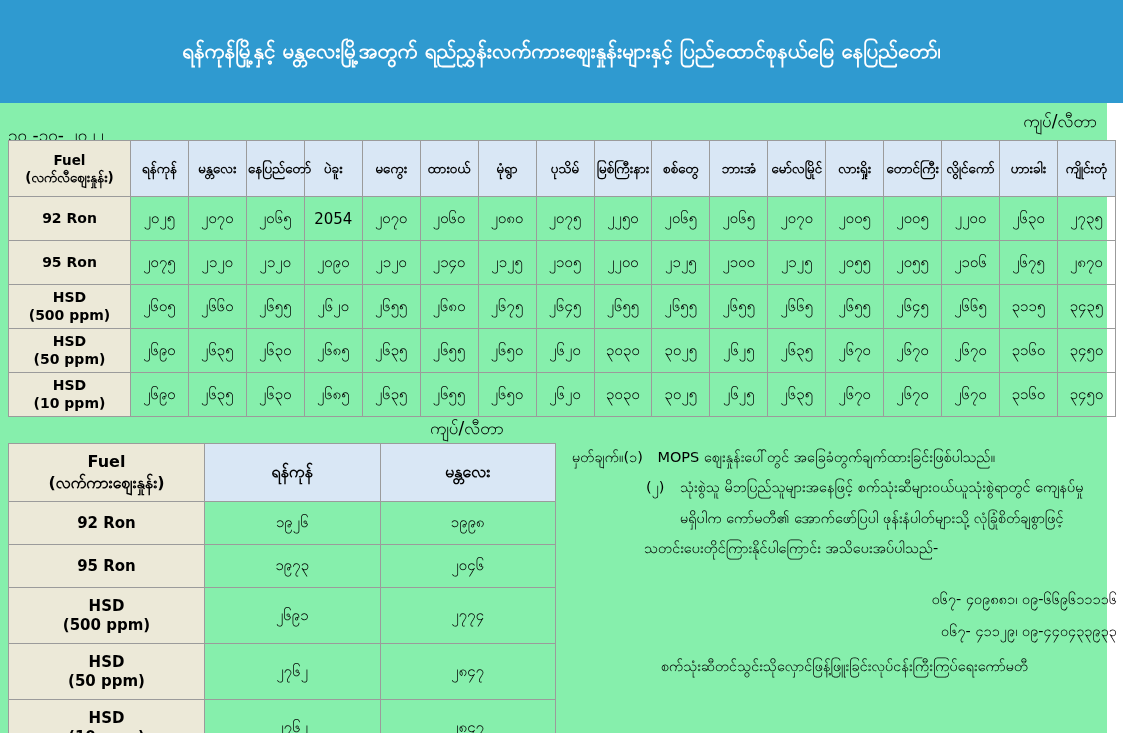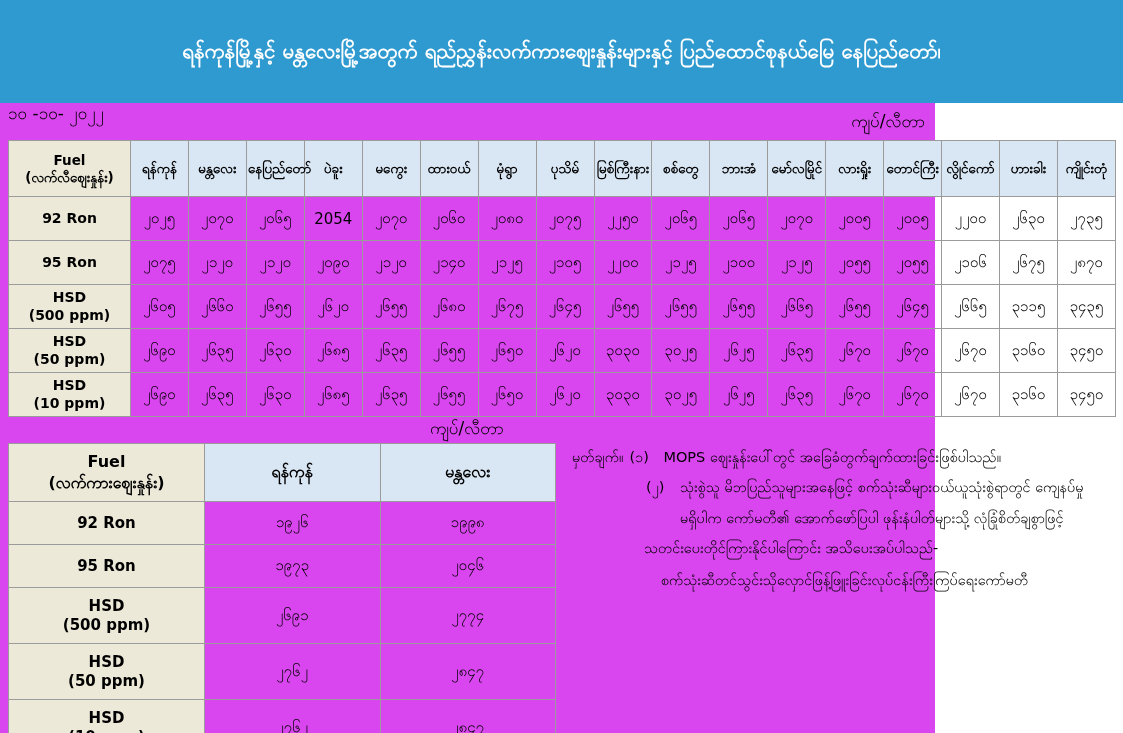--- a/index.html
+++ b/index.html
@@ -5,22 +5,22 @@
   * { box-sizing: border-box; }
   html, body {
     margin: 0; padding: 0;
     width: 1123px; height: 733px;
     background: #ffffff;
     font-family: "DejaVu Sans", "Liberation Sans", sans-serif;
     overflow: hidden;
   }
   #page {
     position: relative;
-    width: 935px; height: 733px;
-    background: #d946ef;
+    width: 1107px; height: 733px;
+    background: #86efac;
   }
 
   
   .banner {
     position: absolute;
     left: 0; top: 0;
     width: 1123px;
     height: 103px;
     background: #2f9ad0;
     display: flex;
@@ -35,21 +35,21 @@
     font-size: 20.5px;
     font-weight: bold;
     line-height: 1.55;
     letter-spacing: 0px;
     white-space: nowrap;
   }
 
   
   .date-label {
     position: absolute;
-    left: 8px; top: 102px;
+    left: 8px; top: 124px;
     font-size: 17px;
     color: #000;
   }
   .unit-top-right {
     position: absolute;
     right: 10px; top: 110px;
     font-size: 17px;
     color: #000;
   }
 
@@ -146,21 +146,21 @@
     width: 545px;
     font-size: 14.5px;
     color: #000;
     line-height: 1.95;
   }
   .note-row {
     display: flex;
     align-items: flex-start;
     margin-bottom: 2px;
   }
-  .note-lead { white-space: nowrap; margin-right: 6px; }
+  .note-lead { white-space: nowrap; }
   .note-num { width: 34px; flex: 0 0 34px; text-align: left; }
   .note-body { flex: 1; }
   .note-indent { margin-left: 74px; }
   .phones {
     margin-top: 22px;
     text-align: right;
     line-height: 2.2;
     font-size: 14.5px;
   }
   .phone-line { white-space: nowrap; }
@@ -401,16 +401,20 @@
       <span class="note-num">(၂)</span>
       <span class="note-body">သုံးစွဲသူ မိဘပြည်သူများအနေဖြင့် စက်သုံးဆီများဝယ်ယူသုံးစွဲရာတွင် ကျေနပ်မှု</span>
     </div>
     <div class="note-row" style="margin-left:108px">
       <span class="note-body">မရှိပါက ကော်မတီ၏ အောက်ဖော်ပြပါ ဖုန်းနံပါတ်များသို့ လုံခြုံစိတ်ချစွာဖြင့်</span>
     </div>
     <div class="note-row" style="margin-left:72px">
       <span class="note-body">သတင်းပေးတိုင်ကြားနိုင်ပါကြောင်း အသိပေးအပ်ပါသည်-</span>
     </div>
 
+    <div class="phones">
+      <div class="phone-line">၀၆၇- ၄၀၉၈၈၁၊ ၀၉-၆၆၉၆၁၁၁၁၆</div>
+      <div class="phone-line">၀၆၇-  ၄၁၁၂၉၊ ၀၉-၄၄၀၄၃၃၉၃၃</div>
+    </div>
     <div class="authority">စက်သုံးဆီတင်သွင်းသိုလှောင်ဖြန့်ဖြူးခြင်းလုပ်ငန်းကြီးကြပ်ရေးကော်မတီ</div>
   </div>
 
 </div>
 
 </body></html>

